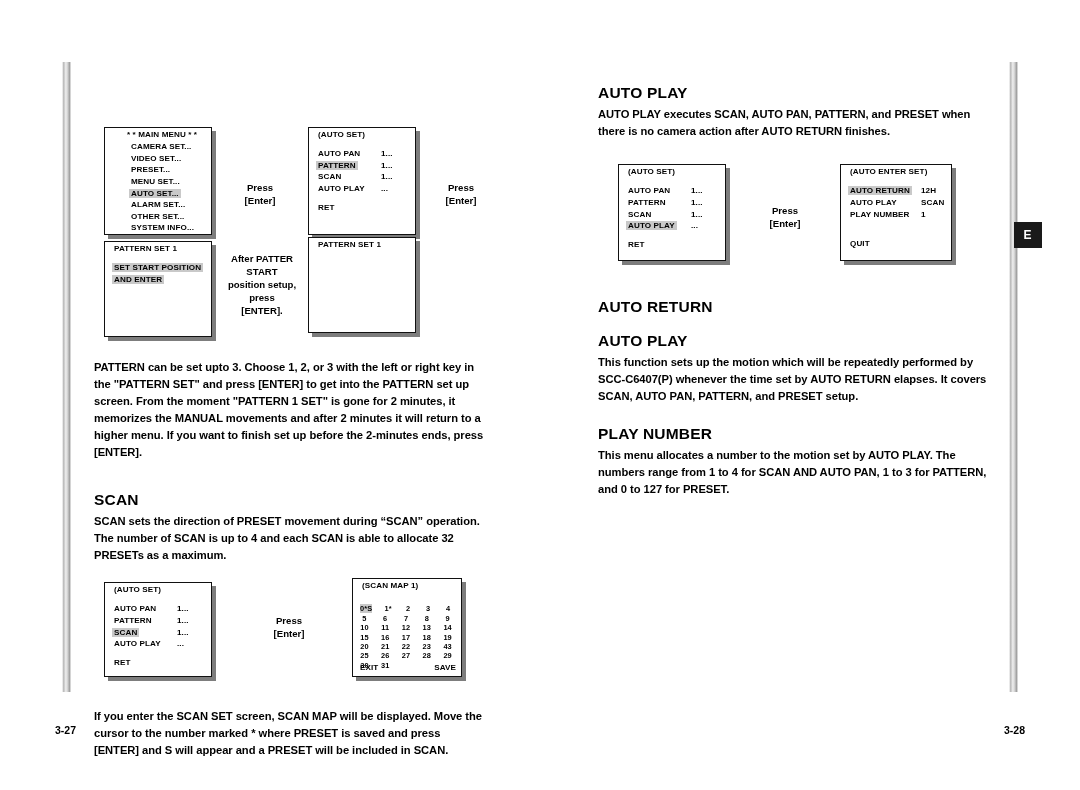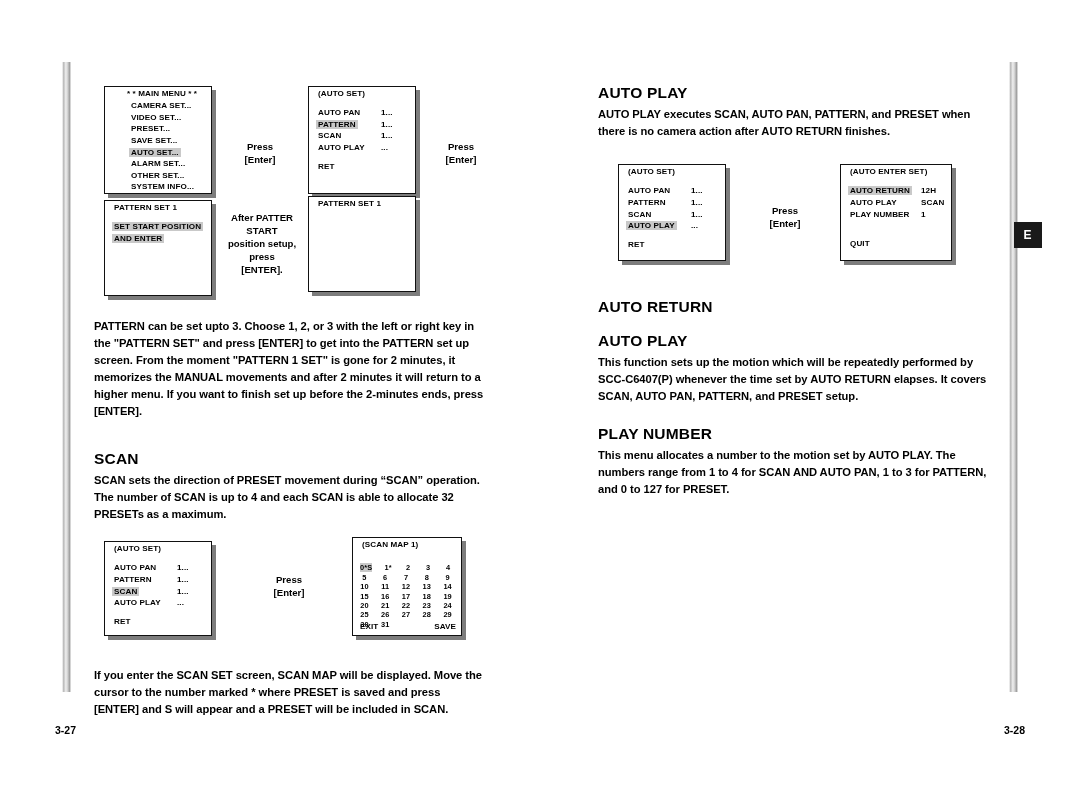--- a/index.html
+++ b/index.html
@@ -34,21 +34,21 @@
     position:absolute; bottom:54px;
     font-size:10.5px; font-weight:bold; letter-spacing:0px;
   }
   .page-num.left  { left:55px; }
   .page-num.right { right:55px;margin-top:24px; }
 
   
   .col {
     position:absolute; top:84px; width:392px;
   }
-  .col.left  { left:94px; }
+  .col.left  { left:94px;margin-top:41px; }
   .col.right { left:598px; }
 
   h2.sec {
     font-size:15.5px; font-weight:bold; margin:0 0 4px 0;
     letter-spacing:0.2px;
   }
   p.body {
     font-size:11.2px; font-weight:bold; line-height:1.52;
     margin:0; letter-spacing:-0.05px;
   }
@@ -127,21 +127,21 @@
       <div class="row">
           <span class="lbl">CAMERA SET...</span>
         </div>
       <div class="row">
           <span class="lbl">VIDEO SET...</span>
         </div>
       <div class="row">
           <span class="lbl">PRESET...</span>
         </div>
       <div class="row">
-          <span class="lbl">SAVE SET...</span>
+          <span class="lbl">MENU SET...</span>
         </div>
       <div class="row hl">
           <span class="lbl">AUTO SET...</span>
         </div>
       <div class="row">
           <span class="lbl">ALARM SET...</span>
         </div>
       <div class="row">
           <span class="lbl">OTHER SET...</span>
         </div>
@@ -291,21 +291,21 @@
           <div class="gc">16</div>
           <div class="gc">17</div>
           <div class="gc">18</div>
           <div class="gc">19</div>
         </div>
         <div class="gr">
           <div class="gc">20</div>
           <div class="gc">21</div>
           <div class="gc">22</div>
           <div class="gc">23</div>
-          <div class="gc">24</div>
+          <div class="gc">43</div>
         </div>
         <div class="gr">
           <div class="gc">25</div>
           <div class="gc">26</div>
           <div class="gc">27</div>
           <div class="gc">28</div>
           <div class="gc">29</div>
         </div>
         <div class="gr">
           <div class="gc">30</div>

